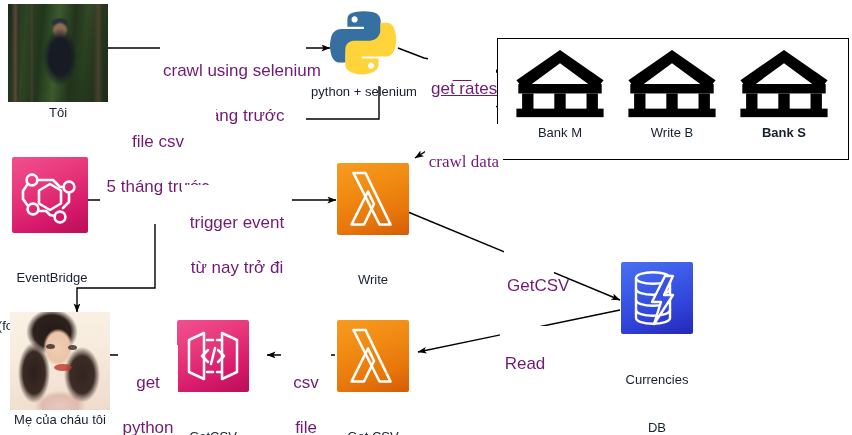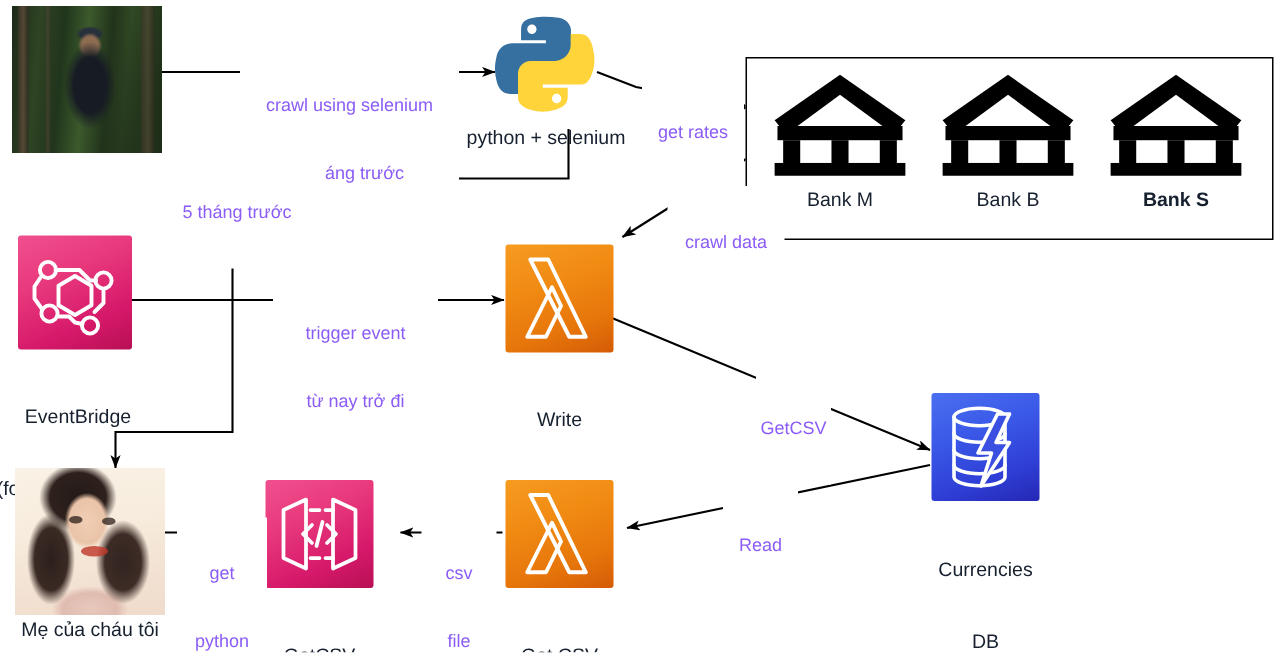--- a/index.html
+++ b/index.html
@@ -23,22 +23,22 @@
     font-family: "Liberation Sans", sans-serif;
     font-size: 13px;
     color: #16202e;
     line-height: 16px;
     text-align: center;
     white-space: pre;
   }
   .edge-label {
     position: absolute;
     font-family: "Liberation Sans", sans-serif;
-    font-size: 12px;
-    color: #8b5cf6;
+    font-size: 17px;
+    color: #701a75;
     line-height: 15px;
     text-align: center;
     white-space: pre;
     background: #ffffff;
     padding: 0 3px;
   }
 
   
   .photo {
     position: absolute;
@@ -146,20 +146,21 @@
     <path d="M335,355 L267,355" stroke="#000" stroke-width="1.4" fill="none" marker-end="url(#arw)"></path>
 
     <path d="M110,355 L176,355" stroke="#000" stroke-width="1.4" fill="none" marker-end="url(#arw)"></path>
   </svg>
 
   <div class="photo photo-forest" style="left:8px; top:4px; width:100px; height:98px;">
     <div class="trunk" style="left:4px; top:0; width:7px; height:98px;"></div>
     <div class="trunk" style="left:86px; top:0; width:9px; height:98px; opacity:.6;"></div>
     <div class="trunk" style="left:22px; top:0; width:4px; height:98px; opacity:.45;"></div>
   </div>
+  <div class="node-label" style="left:8px; top:105px; width:100px;">Tôi</div>
 
   <div class="abs" style="left:330px; top:8px; width:68px; height:68px;">
     <svg viewBox="0 0 110 110" width="68" height="68" xmlns="http://www.w3.org/2000/svg">
       <path d="M54.3 5.2c-4.6 0-9 .4-12.8 1.1-11.3 2-13.4 6.2-13.4 13.9v10.2h26.8v3.4H18.5c-7.8 0-14.6 4.7-16.7 13.6-2.4 10.2-2.5 16.6 0 27.3 1.9 7.9 6.4 13.6 14.2 13.6h9.2V75.7c0-8.9 7.7-16.7 16.7-16.7h26.7c7.4 0 13.4-6.1 13.4-13.6V20.2c0-7.3-6.1-12.7-13.4-13.9-4.6-.8-9.4-1.1-14.3-1.1zM39.8 13.4c2.8 0 5 2.3 5 5.1 0 2.8-2.2 5.1-5 5.1-2.8 0-5-2.3-5-5.1 0-2.8 2.2-5.1 5-5.1z" fill="#3670A0"></path>
       <path d="M85.6 33.8v11.9c0 9.3-7.9 17.1-16.7 17.1H42.2c-7.3 0-13.4 6.2-13.4 13.6v25.5c0 7.3 6.3 11.5 13.4 13.6 8.5 2.5 16.7 3 26.8 0 6.8-2 13.4-5.9 13.4-13.6V91.7H55.6v-3.4h40.2c7.8 0 10.7-5.4 13.4-13.6 2.8-8.4 2.7-16.5 0-27.3-1.9-7.7-5.6-13.6-13.4-13.6h-10.2zM70.5 98.2c2.8 0 5 2.3 5 5.1 0 2.8-2.2 5.1-5 5.1-2.8 0-5-2.3-5-5.1 0-2.8 2.2-5.1 5-5.1z" transform="translate(-4,-10)" fill="#FFD43B"></path>
     </svg>
   </div>
   <div class="node-label" style="left:304px; top:84px; width:120px;">python + selenium</div>
 
   <div class="bankbox" style="left:497px; top:38px; width:350px; height:120px;"></div>
@@ -179,21 +180,21 @@
   <div class="abs" style="left:624px; top:48px; width:96px; height:72px;">
     <svg viewBox="0 0 100 76" width="96" height="72" xmlns="http://www.w3.org/2000/svg">
       <path d="M50 2 L96 34 L88 44 L50 16 L12 44 L4 34 Z" fill="#000"></path>
       <rect x="6" y="38" width="88" height="10" fill="#000"></rect>
       <rect x="10" y="48" width="12" height="18" fill="#000"></rect>
       <rect x="44" y="48" width="12" height="18" fill="#000"></rect>
       <rect x="78" y="48" width="12" height="18" fill="#000"></rect>
       <rect x="4" y="64" width="92" height="9" fill="#000"></rect>
     </svg>
   </div>
-  <div class="node-label" style="left:624px; top:125px; width:96px;">Bank B</div>
+  <div class="node-label" style="left:624px; top:125px; width:96px;">Write B</div>
 
   <div class="abs" style="left:736px; top:48px; width:96px; height:72px;">
     <svg viewBox="0 0 100 76" width="96" height="72" xmlns="http://www.w3.org/2000/svg">
       <path d="M50 2 L96 34 L88 44 L50 16 L12 44 L4 34 Z" fill="#000"></path>
       <rect x="6" y="38" width="88" height="10" fill="#000"></rect>
       <rect x="10" y="48" width="12" height="18" fill="#000"></rect>
       <rect x="44" y="48" width="12" height="18" fill="#000"></rect>
       <rect x="78" y="48" width="12" height="18" fill="#000"></rect>
       <rect x="4" y="64" width="92" height="9" fill="#000"></rect>
     </svg>
@@ -286,42 +287,43 @@
   <div class="node-label" style="left:328px; top:397px; width:90px;">
     <div>Get CSV</div>
     
   </div>
 
   <div class="edge-label" style="left:160px; top:33px; width:140px;">
     <div>crawl using selenium</div>
     <div>5 tháng trước</div>
   </div>
 
-  <div class="edge-label" style="left:428px; top:51px; width:62px;">
+  <div class="edge-label" style="left:428px; top:51px; width:62px;text-decoration:underline;">
     <div>get rates</div>
   </div>
 
-  <div class="edge-label" style="left:445px; top:124px; width:72px;">
+  <div class="edge-label" style="left:425px; top:124px; width:72px;font-family:Liberation Serif, serif;">
     <div>crawl data</div>
   </div>
 
   <div class="edge-label" style="left:100px; top:104px; width:110px;">
+    <div>file csv</div>
     <div>5 tháng trước</div>
   </div>
 
   <div class="edge-label" style="left:182px; top:185px; width:104px; text-align:center;">
     <div>trigger event</div>
     <div>từ nay trở đi</div>
   </div>
 
   <div class="edge-label" style="left:504px; top:248px; width:44px;">
     <div>GetCSV</div>
   </div>
 
-  <div class="edge-label" style="left:482px; top:326px; width:44px;">
+  <div class="edge-label" style="left:500px; top:326px; width:44px;">
     <div>Read</div>
   </div>
 
   <div class="edge-label" style="left:118px; top:345px; width:54px;">
     <div>get</div>
     <div>python</div>
   </div>
 
   <div class="edge-label" style="left:281px; top:345px; width:44px;">
     <div>csv</div>

